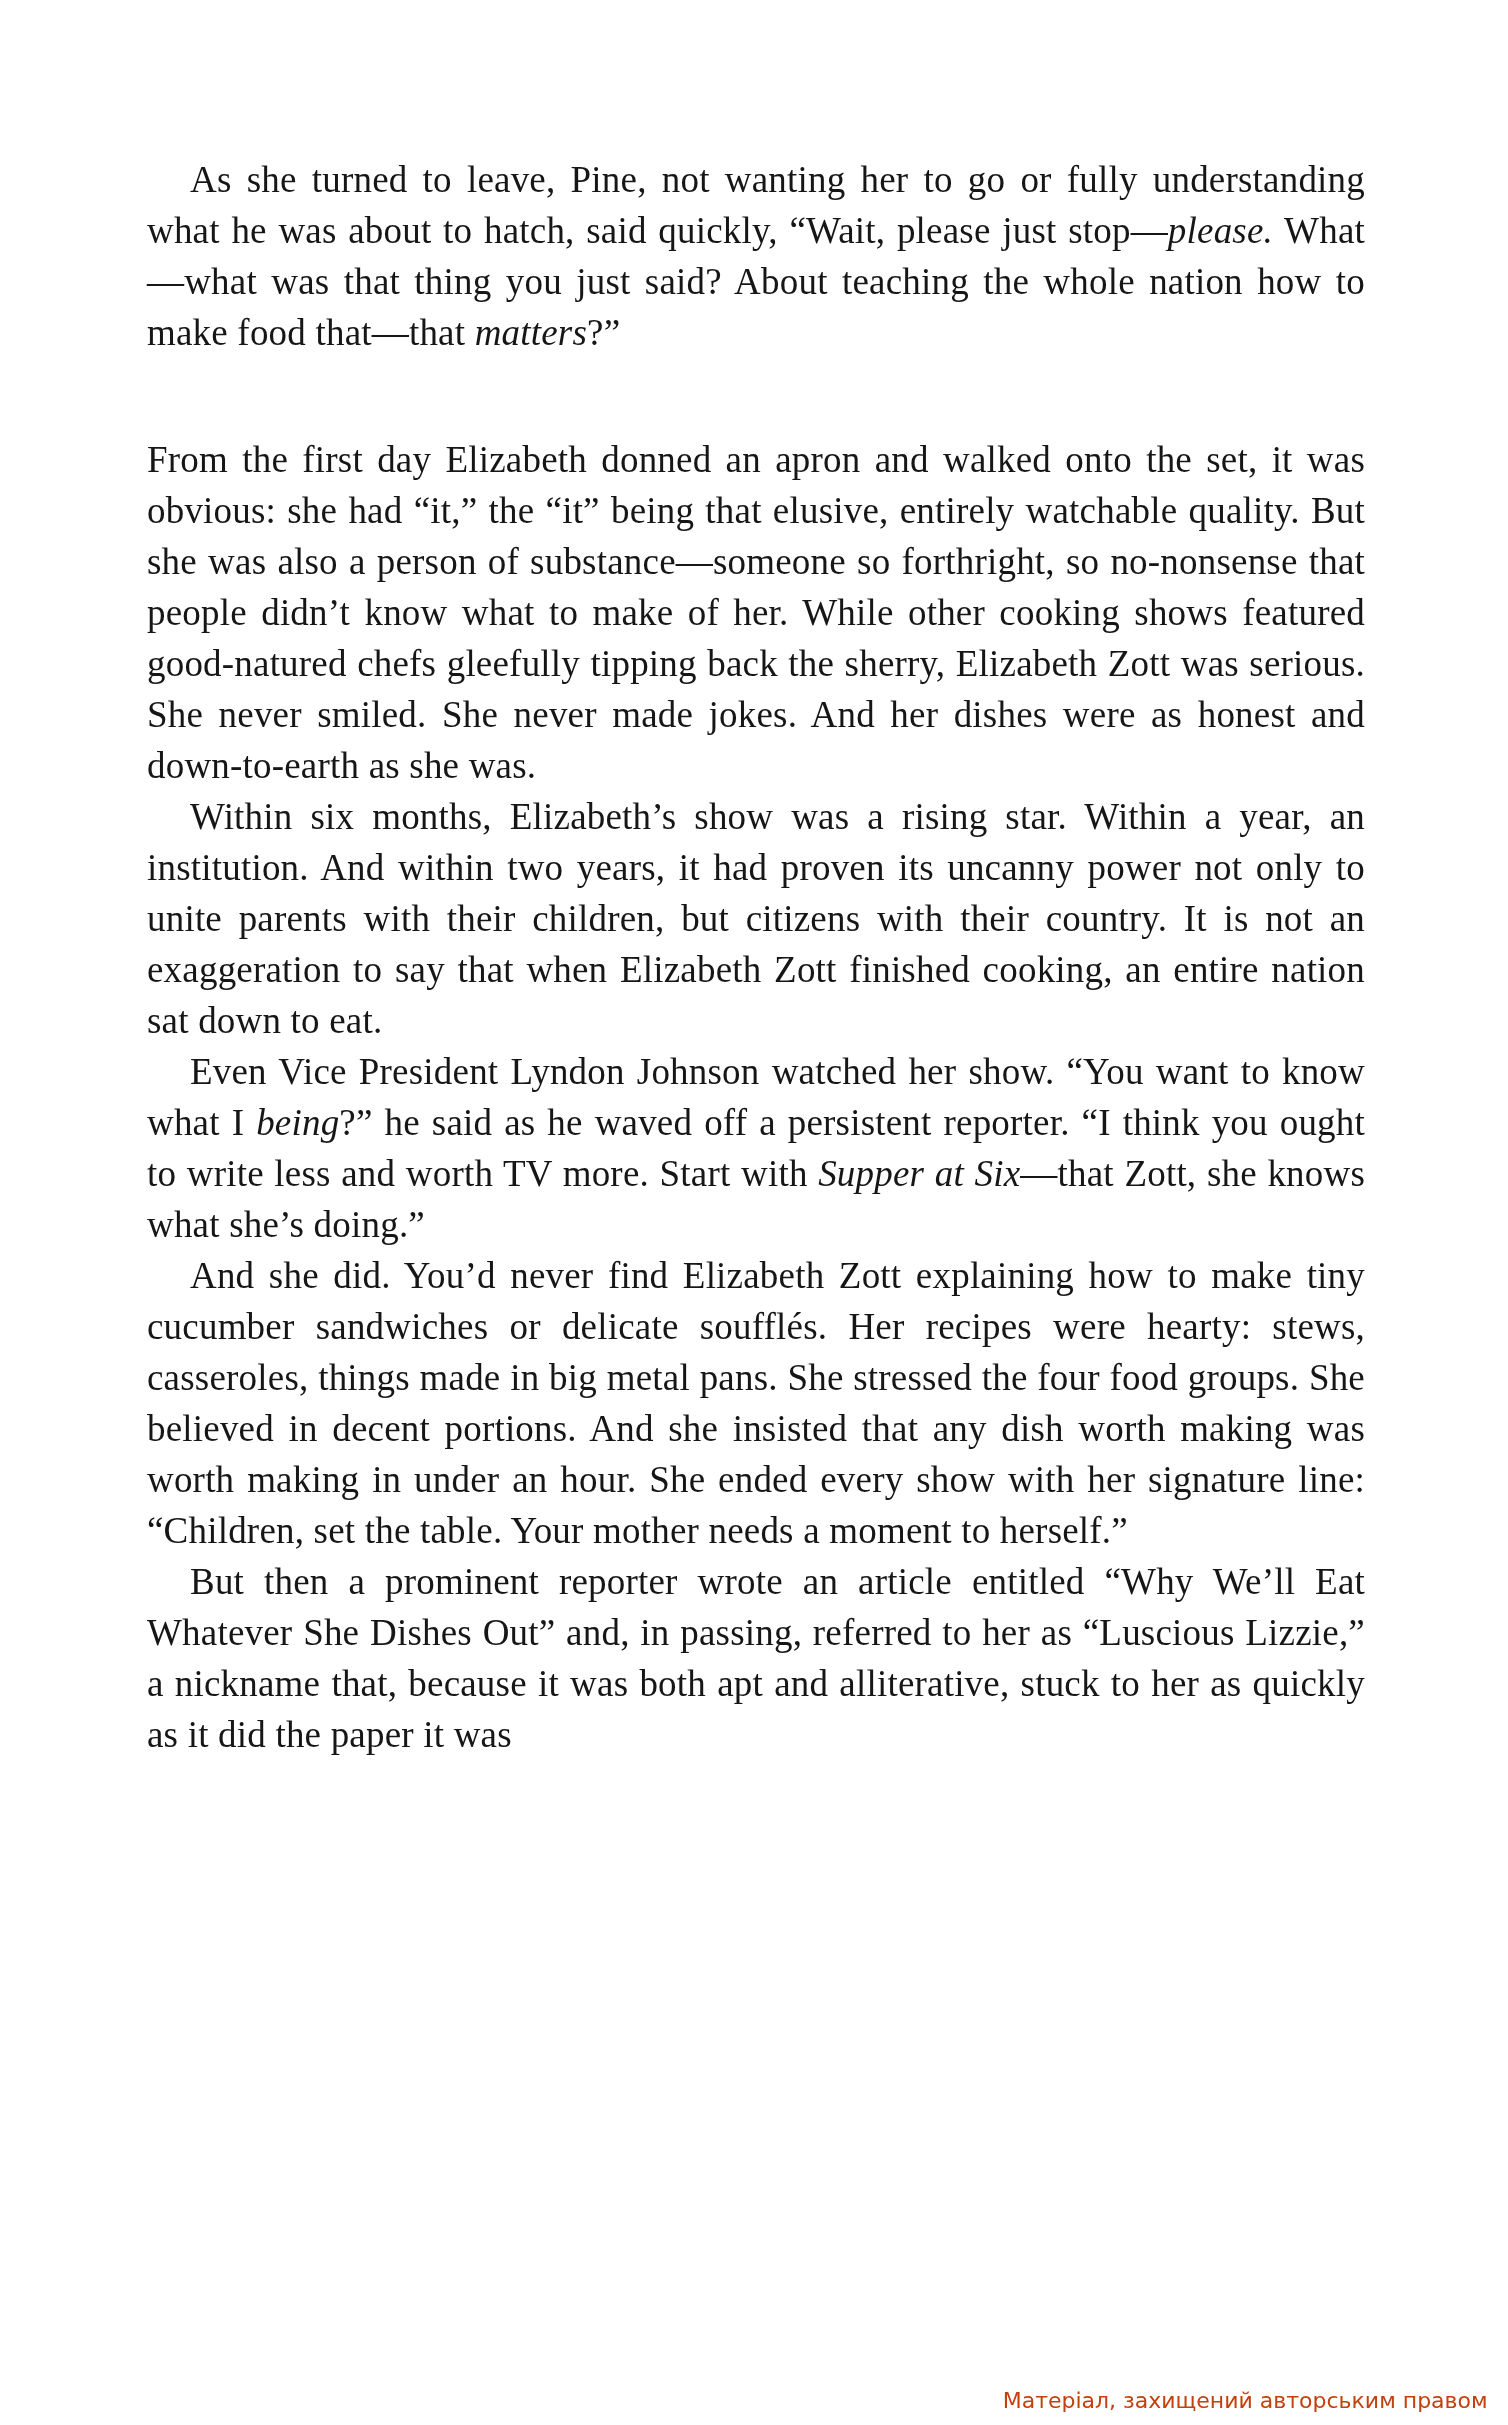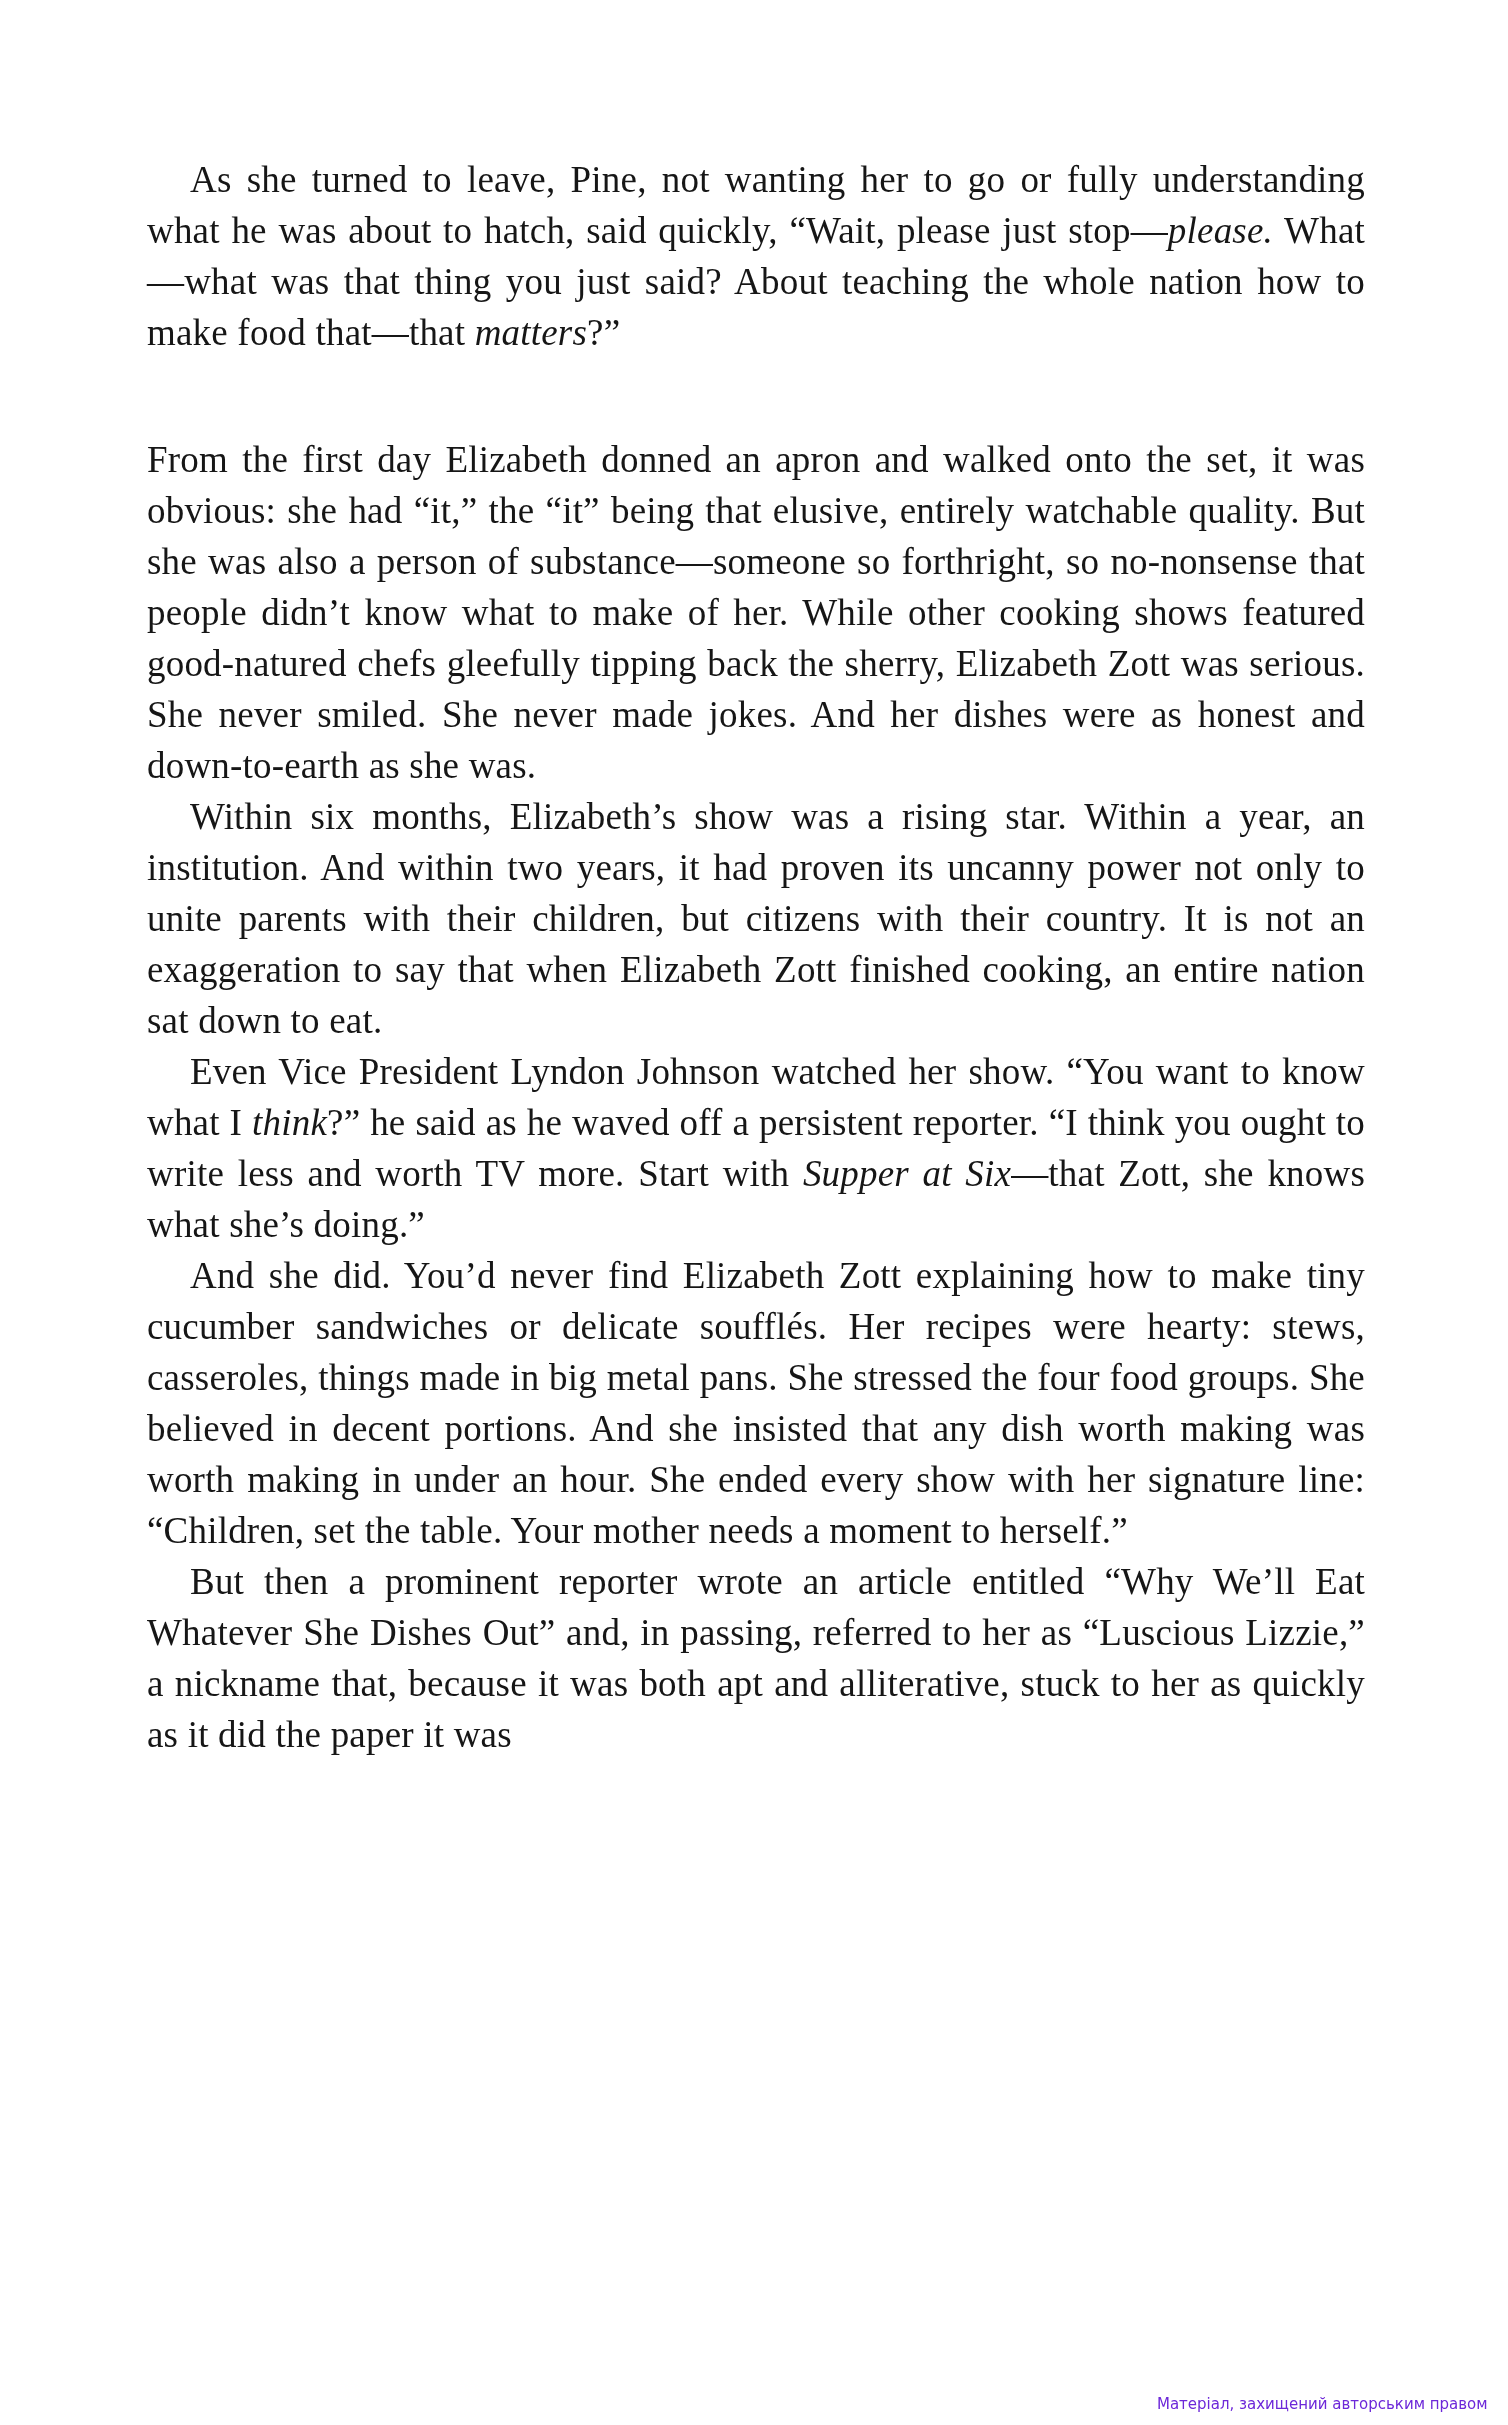--- a/index.html
+++ b/index.html
@@ -43,32 +43,32 @@
     margin-top: 76px;
   }
   p.para em {
     font-style: italic;
   }
   .watermark {
     position: absolute;
     right: 20.4px;
     bottom: 12.6px;
     font-family: "DejaVu Sans", sans-serif;
-    font-size: 15px;
-    color: #6d28d9;
+    font-size: 22px;
+    color: #c2410c;
     white-space: nowrap;
   }
 </style>
 </head>
 <body>
 
 <div class="book-page">
   <div class="text-block">
       <p class="para indent"><span>As she turned to leave, Pine, not wanting her to go or fully understanding what he was about to hatch, said quickly, “Wait, please just stop—</span><em>please.</em><span> What—what was that thing you just said? About teaching the whole nation how to make food that—that </span><em>matters</em><span>?”</span></p>
       <p class="para section-break"><span>From the first day Elizabeth donned an apron and walked onto the set, it was obvious: she had “it,” the “it” being that elusive, entirely watchable quality. But she was also a person of substance—someone so forthright, so no-nonsense that people didn’t know what to make of her. While other cooking shows featured good-natured chefs gleefully tipping back the sherry, Elizabeth Zott was serious. She never smiled. She never made jokes. And her dishes were as honest and down-to-earth as she was.</span></p>
       <p class="para indent"><span>Within six months, Elizabeth’s show was a rising star. Within a year, an institution. And within two years, it had proven its uncanny power not only to unite parents with their children, but citizens with their country. It is not an exaggeration to say that when Elizabeth Zott finished cooking, an entire nation sat down to eat.</span></p>
-      <p class="para indent"><span>Even Vice President Lyndon Johnson watched her show. “You want to know what I </span><em>think</em><span>?” he said as he waved off a persistent reporter. “I think you ought to write less and worth TV more. Start with </span><em>Supper at Six</em><span>—that Zott, she knows what she’s doing.”</span></p>
+      <p class="para indent"><span>Even Vice President Lyndon Johnson watched her show. “You want to know what I </span><em>being</em><span>?” he said as he waved off a persistent reporter. “I think you ought to write less and worth TV more. Start with </span><em>Supper at Six</em><span>—that Zott, she knows what she’s doing.”</span></p>
       <p class="para indent"><span>And she did. You’d never find Elizabeth Zott explaining how to make tiny cucumber sandwiches or delicate soufflés. Her recipes were hearty: stews, casseroles, things made in big metal pans. She stressed the four food groups. She believed in decent portions. And she insisted that any dish worth making was worth making in under an hour. She ended every show with her signature line: “Children, set the table. Your mother needs a moment to herself.”</span></p>
       <p class="para indent"><span>But then a prominent reporter wrote an article entitled “Why We’ll Eat Whatever She Dishes Out” and, in passing, referred to her as “Luscious Lizzie,” a nickname that, because it was both apt and alliterative, stuck to her as quickly as it did the paper it was</span></p>
     </div>
   <div class="watermark">Матеріал, захищений авторським правом</div>
 </div>
 
 
 </body></html>

